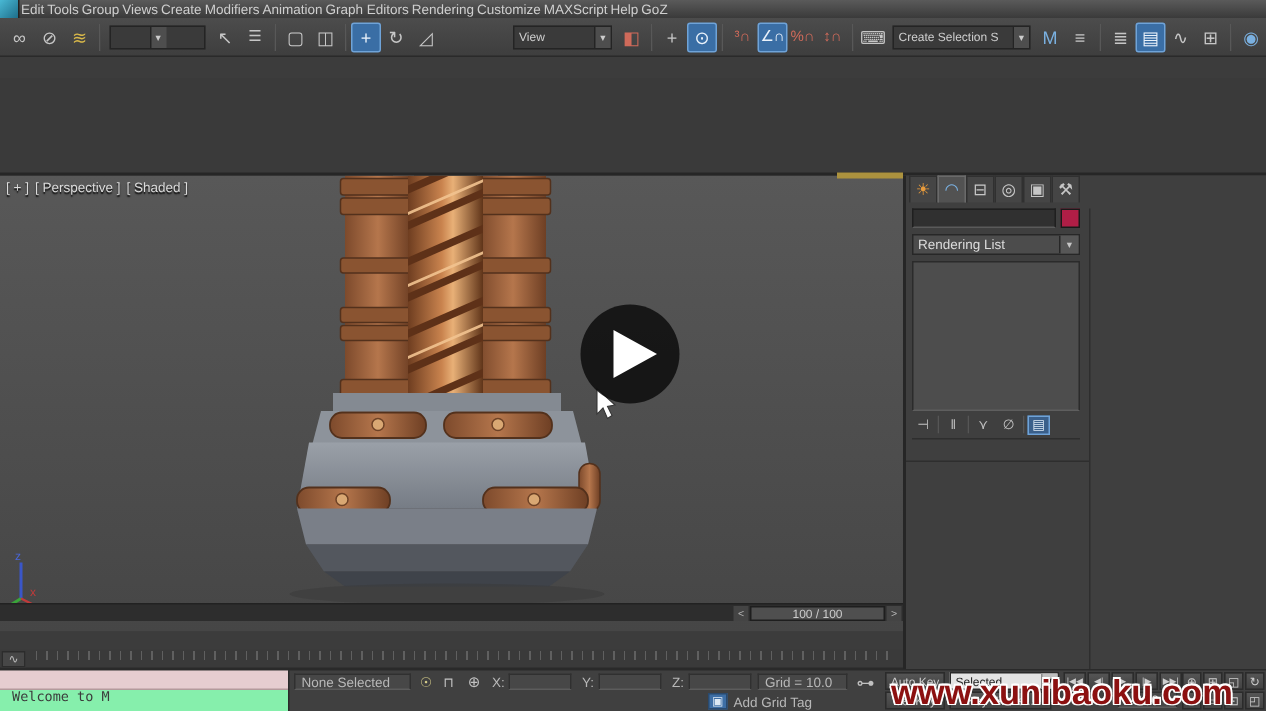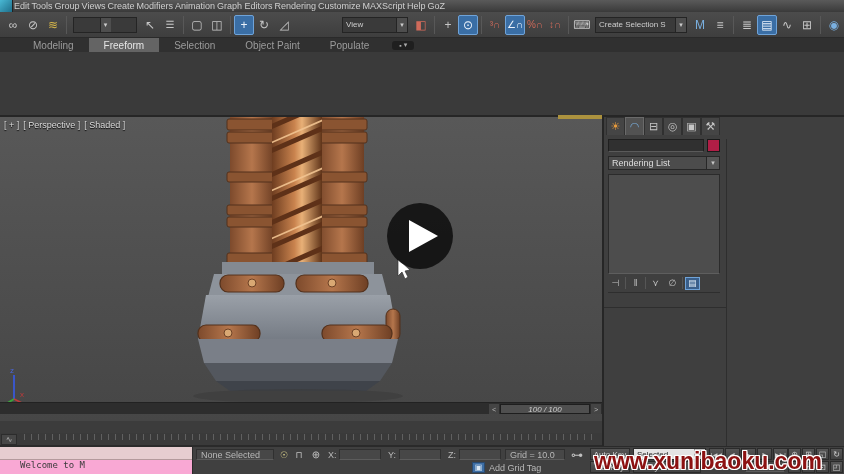--- a/index.html
+++ b/index.html
@@ -46,21 +46,21 @@
 
   
   .viewport { position:absolute; left:0; top:117px; width:602px; height:304px; overflow:hidden; }
   .viewport svg { display:block; }
   .vp-label { position:absolute; left:4px; top:3px; font-size:9px; color:#dcdcdc;
     display:flex; gap:4px; text-shadow:0 1px 1px #000; }
   .gold-strip { position:absolute; left:558px; top:115px; width:44px; height:4px; background:#ac923e; }
 
   
   .timeslider { position:absolute; left:0; top:402px; width:602px; height:12px;
-    background:#2d2d2d; border-top:1px solid #222;font-style:italic; }
+    background:#2d2d2d; border-top:1px solid #222; }
   .ts-prev, .ts-next { position:absolute; top:1px; width:10px; height:10px; background:#444;
     color:#bbb; font-size:7px; display:flex; align-items:center; justify-content:center; }
   .ts-prev { left:489px; } .ts-next { left:591px; }
   .ts-handle { position:absolute; left:500px; top:1px; width:90px; height:10px; background:#4f4f4f;
     border:1px solid #1e1e1e; color:#ccc; font-size:8px; display:flex; align-items:center; justify-content:center; }
   .trackbar { position:absolute; left:0; top:433px; width:602px; height:13px; background:#3a3a3a;
     border-bottom:1px solid #2a2a2a; }
   .tb-mini { position:absolute; left:1px; top:1px; width:16px; height:11px; background:#474747;
     border:1px solid #2c2c2c; color:#bbb; font-size:8px; display:flex; align-items:center; justify-content:center; }
   .tb-ticks { position:absolute; left:24px; top:1px; width:572px; height:6px;
@@ -92,22 +92,22 @@
   .sbi.blue { background:#3a5f8a; border:1px solid #6fa3d8; color:#dce9f5; }
   .sb-sep { width:1px; height:12px; background:#2c2c2c; border-right:1px solid #565656; }
   .rp-vdiv { position:absolute; left:122px; top:22px; bottom:0; width:1px; background:#2e2e2e; }
   .rp-hdiv { position:absolute; left:0; top:190px; width:122px; height:1px; background:#2e2e2e; }
 
   
   .statusbar { position:absolute; left:0; top:446px; width:844px; height:28px; background:#404040;
     border-top:1px solid #2a2a2a; font-size:9px; color:#b8b8b8; }
   .listener { position:absolute; left:0; top:0; width:193px; height:28px; border-right:1px solid #2a2a2a; }
   .listener .macro { height:13px; background:#e6cdd0; border-bottom:1px solid #b39a9c; }
-  .listener .out { height:15px; background:#f9a8d4; color:#3b3b3b;
-    font-family:"DejaVu Sans Mono", monospace; font-size:9px; padding-left:20px; white-space:nowrap; overflow:hidden; }
+  .listener .out { height:15px; background:#86efac; color:#3b3b3b;
+    font-family:"DejaVu Sans Mono", monospace; font-size:9px; padding-left:8px; white-space:nowrap; overflow:hidden; }
   .sunk { background:#474747; border:1px solid #303030; border-bottom-color:#5c5c5c;
     display:flex; align-items:center; padding:0 4px; overflow:hidden; white-space:nowrap; }
   .sb-abs { position:absolute; } 
   .ico { display:flex; align-items:center; justify-content:center; color:#c0c0c0; }
   .btn { background:linear-gradient(#555,#424242); border:1px solid #2b2b2b;
     display:flex; align-items:center; justify-content:center; color:#cfcfcf; font-size:8px; }
   .sel-combo { background:#e4e4e4; border:1px solid #2b2b2b; display:flex; align-items:center; }
   .sel-combo .ct { flex:1; color:#1c1c1c; font-size:8px; padding-left:3px; }
   .sel-combo .ca { width:11px; height:100%; background:#bfbfbf; border-left:1px solid #8a8a8a;
     display:flex; align-items:center; justify-content:center; font-size:7px; color:#222; }
@@ -188,31 +188,20 @@
     <span class="tbi">∿</span>
     <span class="tbi">⊞</span>
     <div class="tb-sep"></div>
     <span class="tbi blue">◉</span>
     <div class="tb-sep"></div>
     <span class="tbi">▦</span>
     <span class="tbi">◈</span>
 
   </div>
 
-  <div class="ribbon-tabs">
-    <span class="rtab" style="margin-left:18px">Modeling</span>
-    <span class="rtab active">Freeform</span>
-    <span class="rtab">Selection</span>
-    <span class="rtab">Object Paint</span>
-    <span class="rtab">Populate</span>
-    <span class="ribbon-over">
-      <span>▪</span>
-      <span>▾</span>
-    </span>
-  </div>
   <div class="ribbon-body"></div>
 
   <div class="viewport">
     <svg width="602" height="304" viewBox="0 0 602 304">
       <defs>
         <linearGradient id="vpbg" x1="0" y1="0" x2="0" y2="1">
           <stop offset="0" stop-color="#585858"></stop>
             <stop offset="1" stop-color="#464646"></stop>
         </linearGradient>
         <linearGradient id="cop" x1="0" y1="0" x2="1" y2="0">

